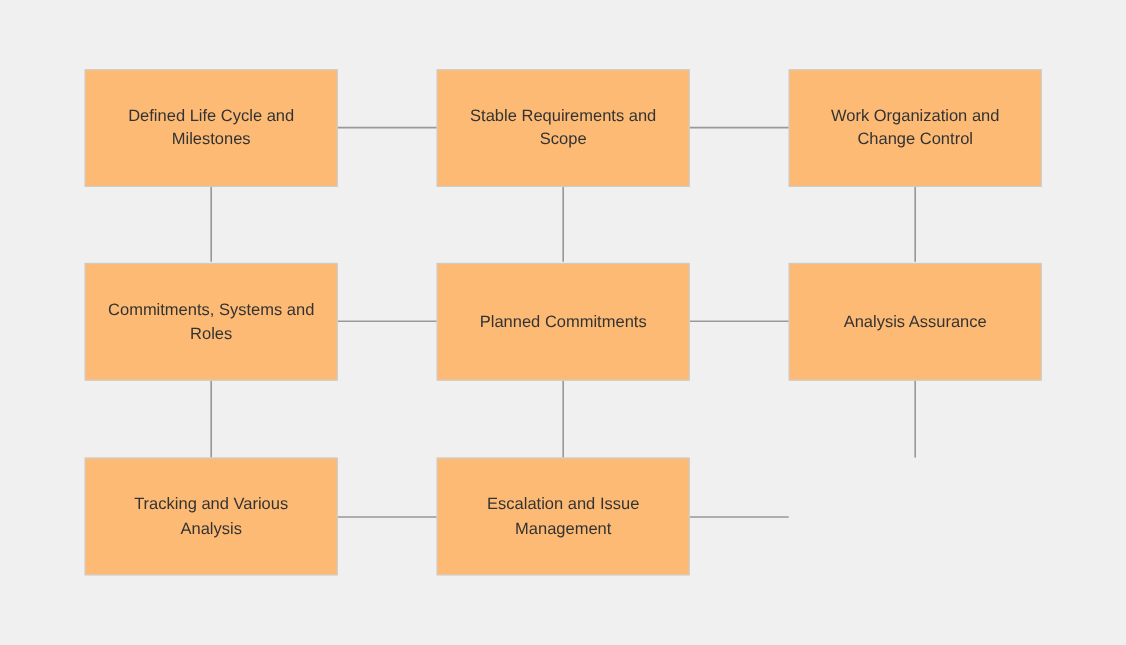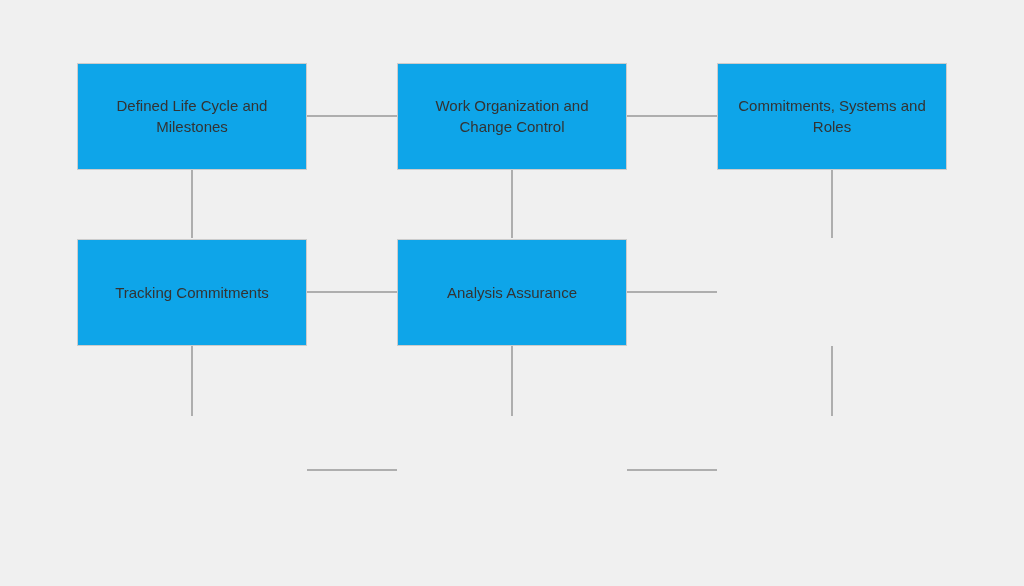--- a/index.html
+++ b/index.html
@@ -26,21 +26,21 @@
     }
 
     .cell {
       display: flex;
       align-items: center;
       justify-content: center;
       position: relative;
     }
 
     .box {
-      background: #0ea5e9;
+      background: #fdba74;
       border: 1.5px solid #cccccc;
       width: 230px;
       height: 107px;
       display: flex;
       align-items: center;
       justify-content: center;
       text-align: center;
       padding: 16px;
       font-size: 15px;
       color: #333333;
@@ -90,33 +90,48 @@
     <line x1="800" y1="318" x2="800" y2="388" stroke="#999999" stroke-width="1.5"></line>
   </svg>
 
   <div class="cell">
     <div class="box">
       <span>Defined Life Cycle and Milestones</span>
     </div>
   </div>
   <div class="cell">
     <div class="box">
+      <span>Stable Requirements and Scope</span>
+    </div>
+  </div>
+  <div class="cell">
+    <div class="box">
       <span>Work Organization and Change Control</span>
     </div>
   </div>
 
   <div class="cell">
     <div class="box">
       <span>Commitments, Systems and Roles</span>
     </div>
   </div>
   <div class="cell">
     <div class="box">
-      <span>Tracking Commitments</span>
+      <span>Planned Commitments</span>
     </div>
   </div>
 
   <div class="cell">
     <div class="box">
       <span>Analysis Assurance</span>
     </div>
   </div>
+  <div class="cell">
+    <div class="box">
+      <span>Tracking and Various Analysis</span>
+    </div>
+  </div>
+  <div class="cell">
+    <div class="box">
+      <span>Escalation and Issue Management</span>
+    </div>
+  </div>
 </div>
 
 </body></html>

